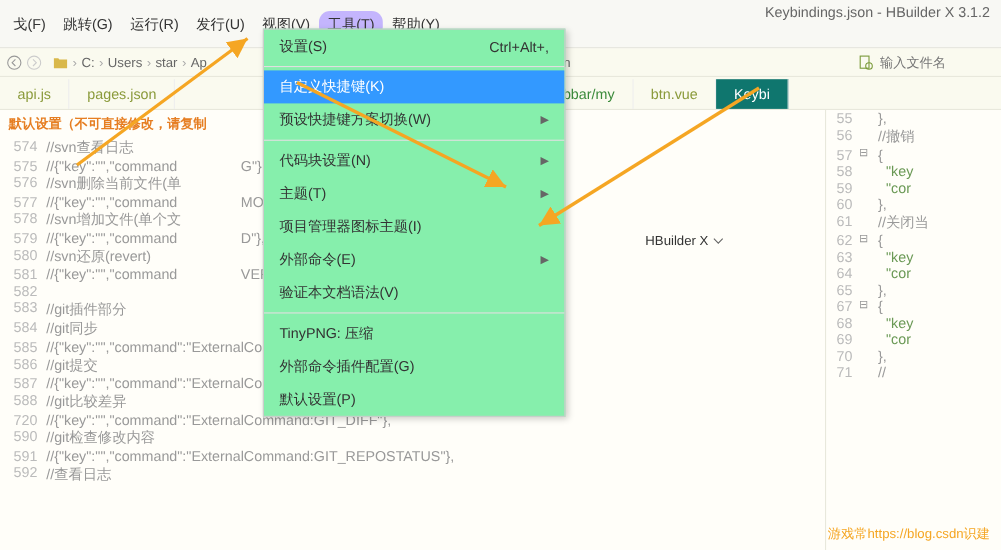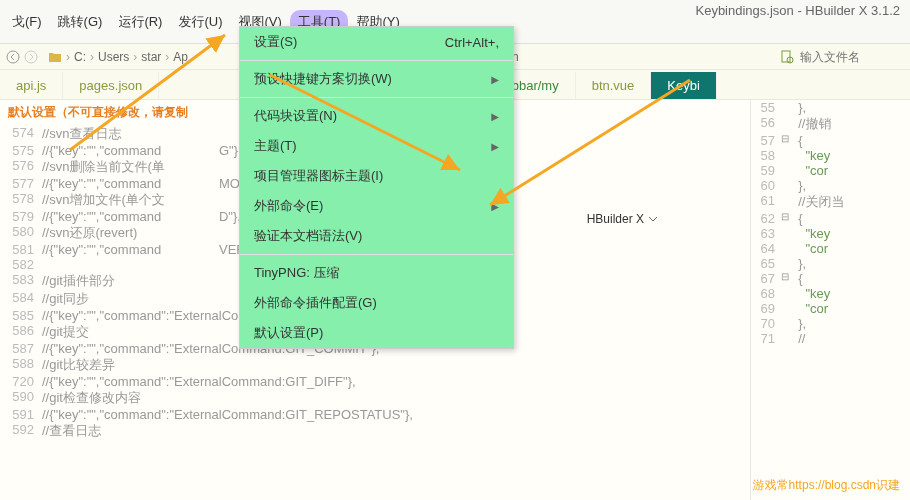--- a/index.html
+++ b/index.html
@@ -146,20 +146,23 @@
       </div>
   </div>
 </div>
 
 <div class="menu-popup" id="menu-popup">
     <div class="menu-item">
       <span>设置(S)</span>
       <span>Ctrl+Alt+,</span>
     </div>
     <div class="menu-sep"></div>
+    <div class="menu-item highlighted">
+      <span>自定义快捷键(K)</span>
+    </div>
     <div class="menu-item">
       <span>预设快捷键方案切换(W)</span>
       <span class="arrow">▶</span>
     </div>
     <div class="menu-sep"></div>
     <div class="menu-item">
       <span>代码块设置(N)</span>
       <span class="arrow">▶</span>
     </div>
     <div class="menu-item">

